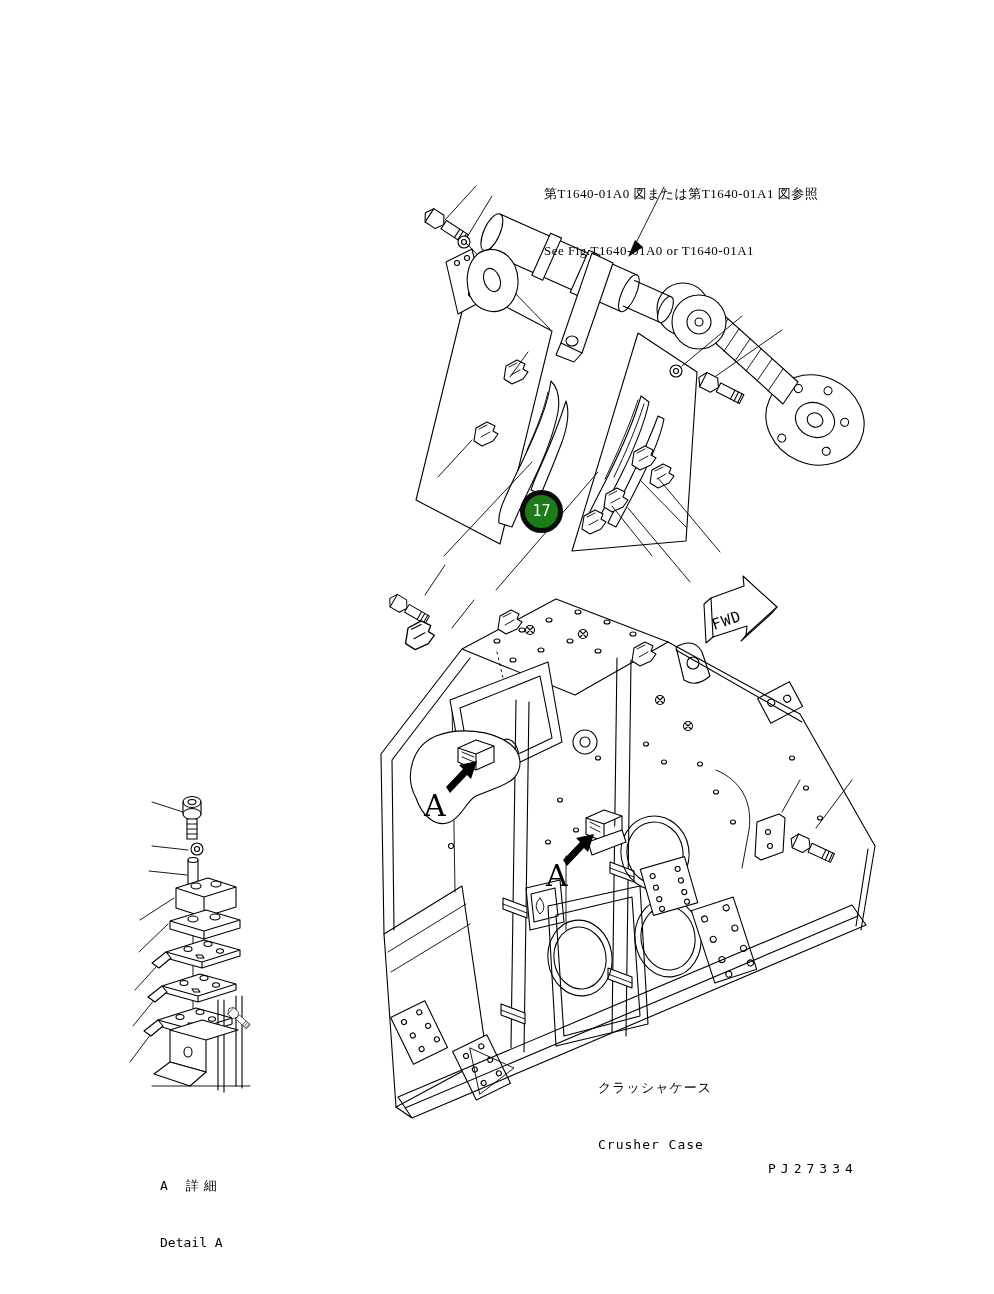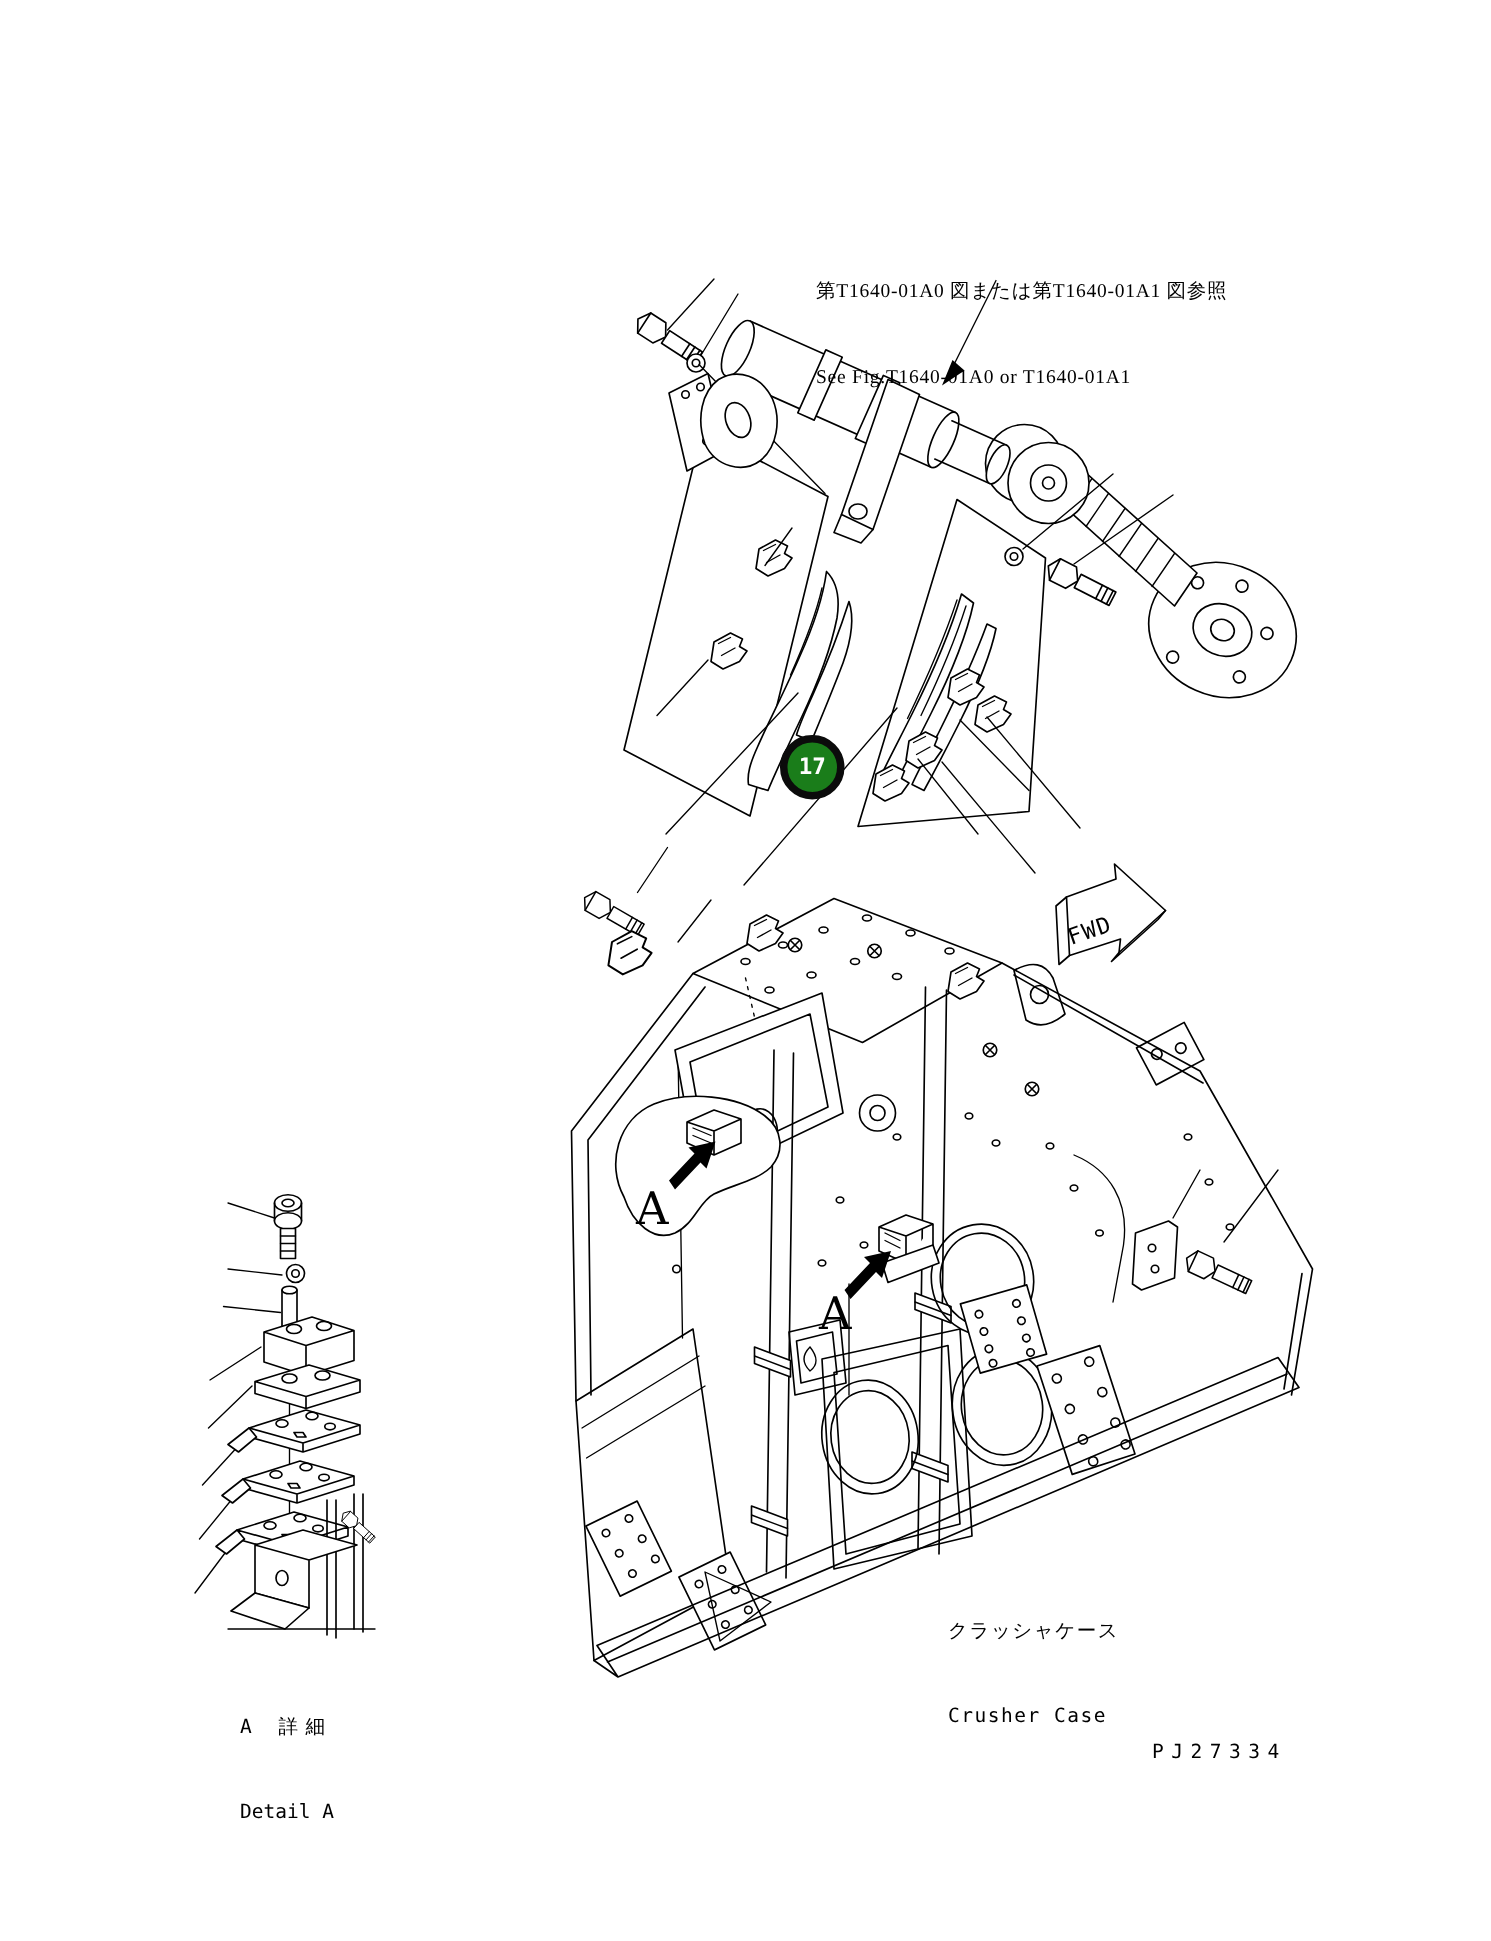--- a/index.html
+++ b/index.html
@@ -8,27 +8,27 @@
   svg{position:absolute;left:0;top:0;}
   svg *{stroke:#000;fill:none;stroke-width:1.1;stroke-linecap:round;stroke-linejoin:round;}
   .wf{fill:#ffffff;}
   .bf{fill:#000000;stroke:none;}
   .thin{stroke-width:0.9;}
   .dash{stroke-dasharray:2,4;}
   .At{fill:#000;stroke:none;font-family:"DejaVu Serif",serif;font-size:30px;}
   .fwdt{fill:#000;stroke:none;font-family:"DejaVu Sans Mono",monospace;font-size:15px;letter-spacing:1px;}
   .lbl{position:absolute;white-space:pre;font-size:13px;line-height:19px;}
   .ref{left:544px;top:146px;letter-spacing:0.5px;font-family:Liberation Serif, serif;}
-  .caselbl{left:598px;top:1040px;letter-spacing:1px;margin-left:34px;}
-  .detaillbl{left:160px;top:1104px;}
+  .caselbl{left:598px;top:1040px;letter-spacing:1px;}
+  .detaillbl{left:160px;top:1138px;}
   .detaillbl .jp{letter-spacing:5px;}
   .pj{left:768px;top:1126px;letter-spacing:5px;margin-top:33px;}
   .balloon{position:absolute;left:520px;top:490px;width:33px;height:33px;border-radius:50%;
            background:#1a7d1a;border:5px solid #0b0b0b;color:#fff;font-size:15px;
-           line-height:33px;text-align:center;cursor:pointer;font-weight:bold;}
+           line-height:33px;text-align:center;cursor:pointer;}
 </style>
 </head>
 <body>
 
 <div class="sheet">
 
 <svg width="994" height="1294" viewBox="0 0 994 1294">
 <defs>
   <g id="boltH">
     <path d="M-3,-8 L9,-8 L14,0 L9,8 L-3,8 L-8,0 Z" class="wf"></path>

